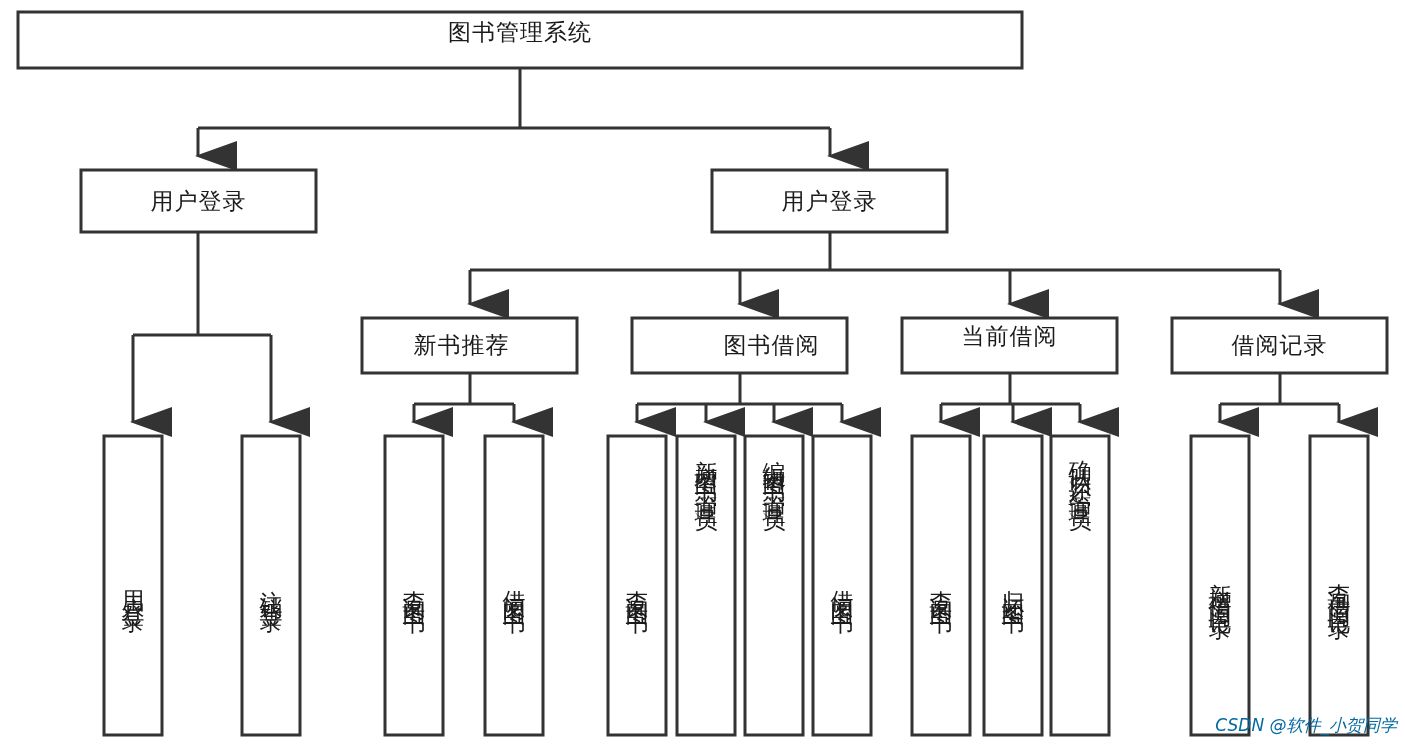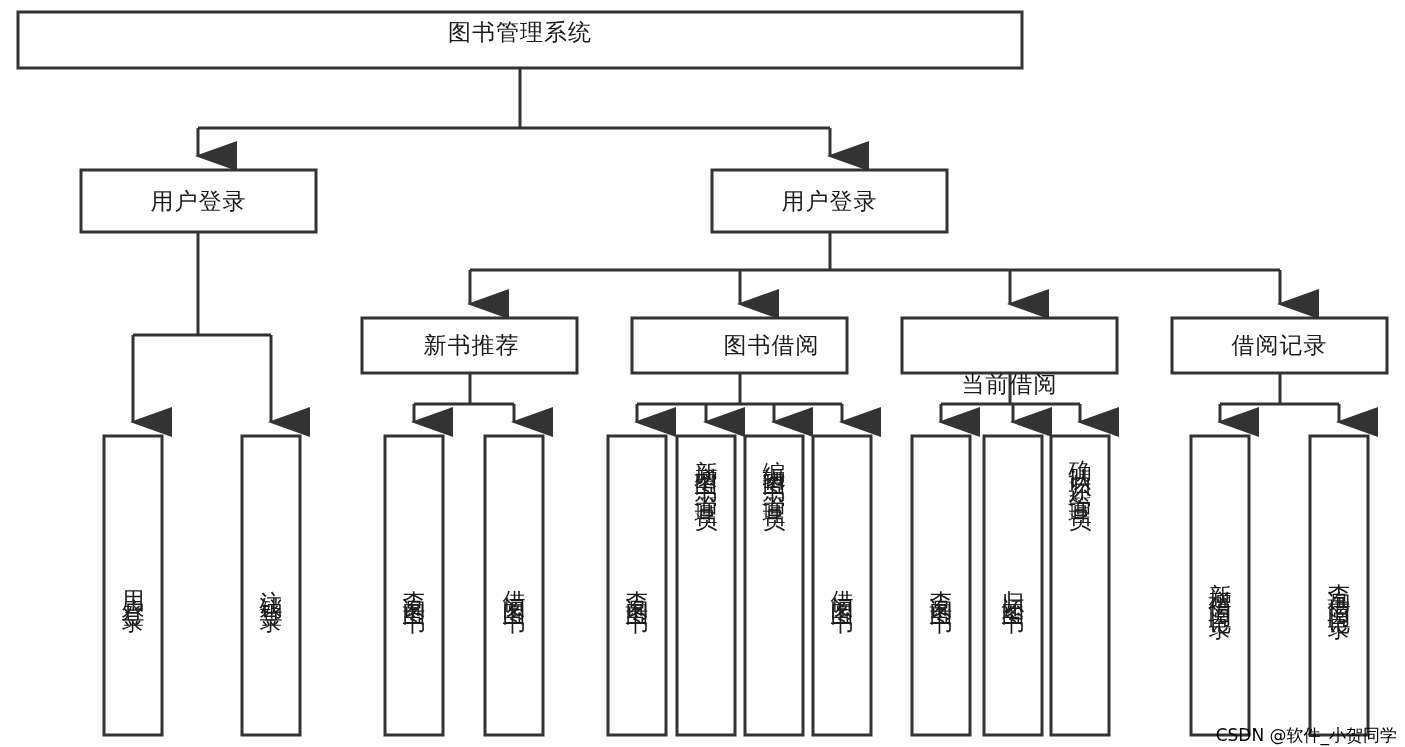--- a/index.html
+++ b/index.html
@@ -61,26 +61,27 @@
   .hlabel-text {
     font-family: "DejaVu Sans", "Liberation Sans", sans-serif;
     font-size: 23px;
     color: #1b1b1b;
     letter-spacing: 1px;
     white-space: nowrap;
   }
   .watermark {
     position: absolute;
     right: 8px;
-    bottom: 0;
+    bottom: 10px;
     font-family: "DejaVu Sans", "Liberation Sans", sans-serif;
     font-size: 17px;
-    color: #000000;
+    color: #0369a1;
     white-space: nowrap;
     pointer-events: none;
+    font-style: italic;
   }
 </style>
 </head>
 <body>
 
 <svg id="diagram" viewBox="0 0 1405 747">
   <defs>
     <marker id="arrow" viewBox="0 0 12 14" refX="6" refY="13" markerWidth="12" markerHeight="14" orient="auto-start-reverse">
       <path d="M 1 0 L 11 0 L 6 14 Z" class="arrow-head"></path>
     </marker>
@@ -155,27 +156,27 @@
   <span class="hlabel-text">图书管理系统</span>
 </div>
 
 <div class="hlabel-wrap" style="left:81px; top:170px; width:235px; height:62px;">
   <span class="hlabel-text">用户登录</span>
 </div>
 <div class="hlabel-wrap" style="left:712px; top:170px; width:235px; height:62px;">
   <span class="hlabel-text">用户登录</span>
 </div>
 
-<div class="hlabel-wrap" style="left:358px; top:318px; width:227px; height:55px;">
+<div class="hlabel-wrap" style="left:348px; top:318px; width:227px; height:55px;">
   <span class="hlabel-text">新书推荐</span>
 </div>
 <div class="hlabel-wrap" style="left:664px; top:318px; width:215px; height:55px;">
   <span class="hlabel-text">图书借阅</span>
 </div>
-<div class="hlabel-wrap" style="left:902px; top:318px; width:215px; height:37px;margin-top:48px;">
+<div class="hlabel-wrap" style="left:902px; top:318px; width:215px; height:37px;">
   <span class="hlabel-text">当前借阅</span>
 </div>
 <div class="hlabel-wrap" style="left:1172px; top:318px; width:215px; height:55px;text-align:center;">
   <span class="hlabel-text">借阅记录</span>
 </div>
 
 <div class="vlabel-wrap" style="left:104px; top:436px; width:58px; height:299px;">
   <span class="vlabel-text">用户登录</span>
 </div>
 <div class="vlabel-wrap" style="left:242px; top:436px; width:58px; height:299px;">

